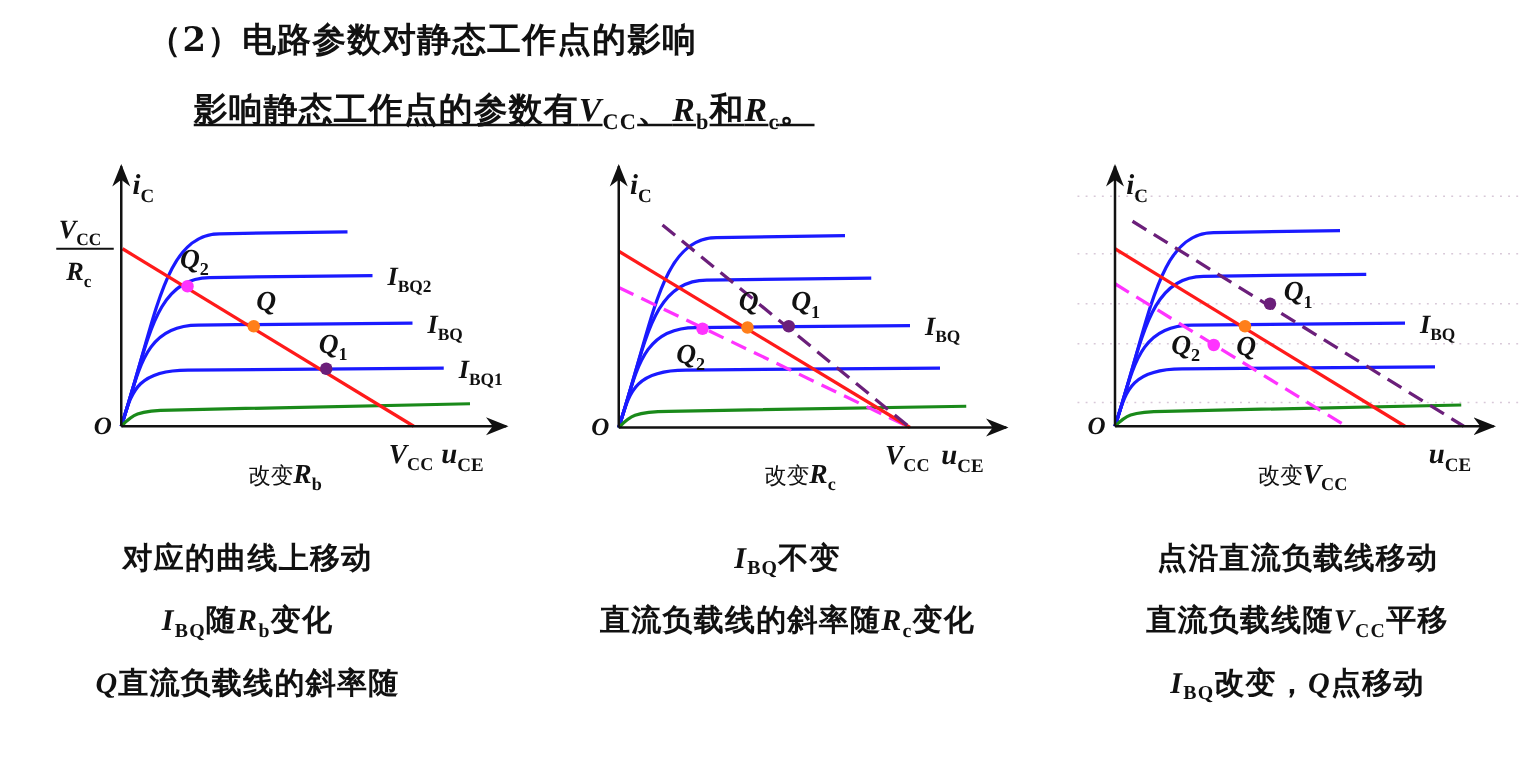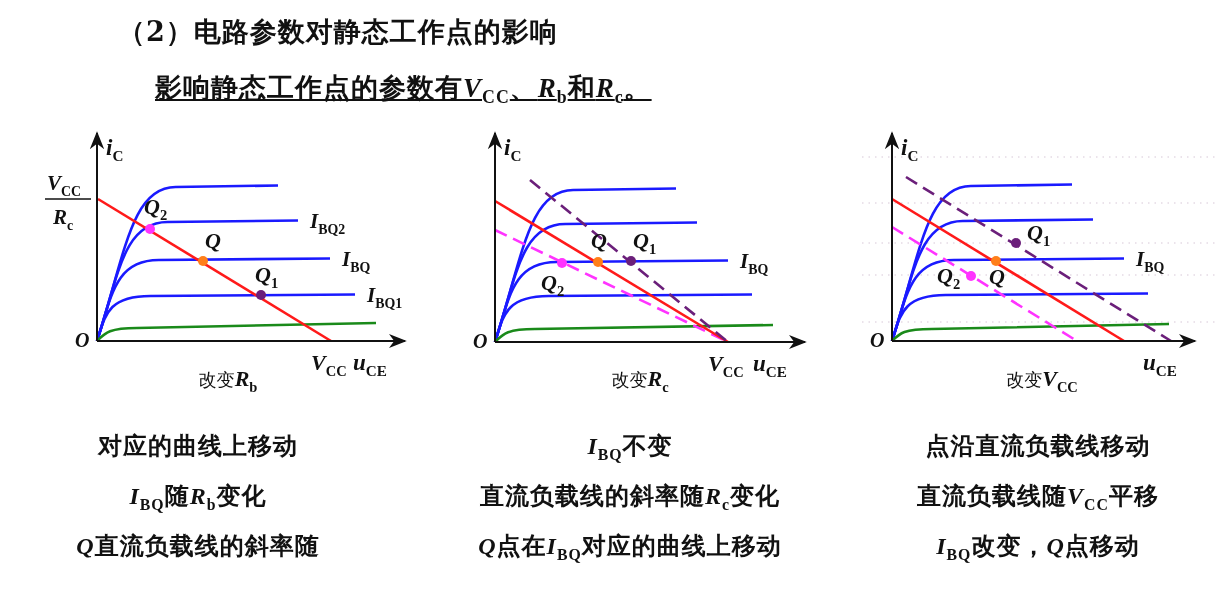--- a/index.html
+++ b/index.html
@@ -112,20 +112,19 @@
 
 <div id="notes-layer">
     <div class="col note" style="left: -22px; width: 440px;">
       <div class="line"><span>对应的曲线上移动</span></div>
       <div class="line"><span class="ital">I</span><span class="sub">BQ</span><span>随</span><span class="ital">R</span><span class="sub">b</span><span>变化</span></div>
       <div class="line"><span class="ital">Q</span><span>直流负载线的斜率随</span></div>
     </div>
     <div class="col note" style="left: 410px; width: 440px;">
       <div class="line"><span class="ital">I</span><span class="sub">BQ</span><span>不变</span></div>
       <div class="line"><span>直流负载线的斜率随</span><span class="ital">R</span><span class="sub">c</span><span>变化</span></div>
-      <div class="line"><span class="ital">Q</span><span>点在</span><span class="ital">I</span><span class="sub">BQ</span><span>对应的曲线上移动</span></div>
     </div>
     <div class="col note" style="left: 818px; width: 440px;">
       <div class="line"><span>点沿直流负载线移动</span></div>
       <div class="line"><span>直流负载线随</span><span class="ital">V</span><span class="sub">CC</span><span>平移</span></div>
       <div class="line"><span class="ital">I</span><span class="sub">BQ</span><span>改变，</span><span class="ital">Q</span><span>点移动</span></div>
     </div>
   </div>
 
 </body></html>

